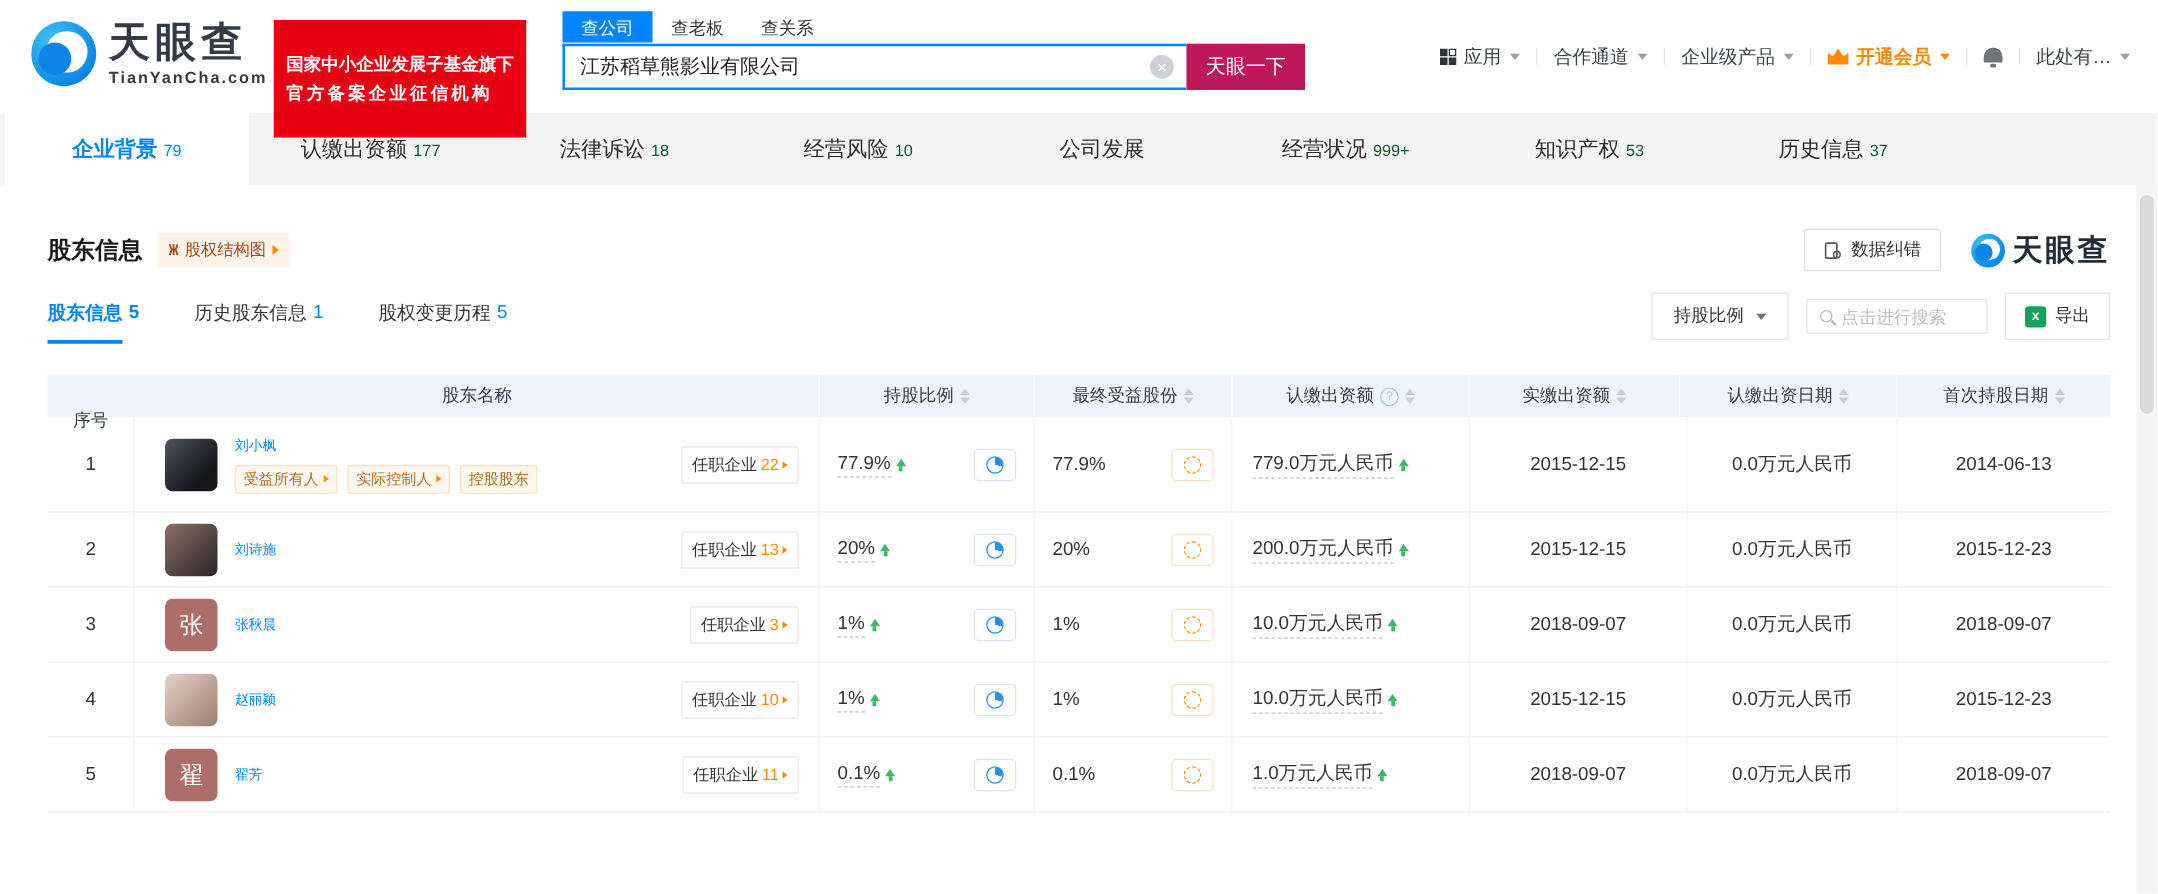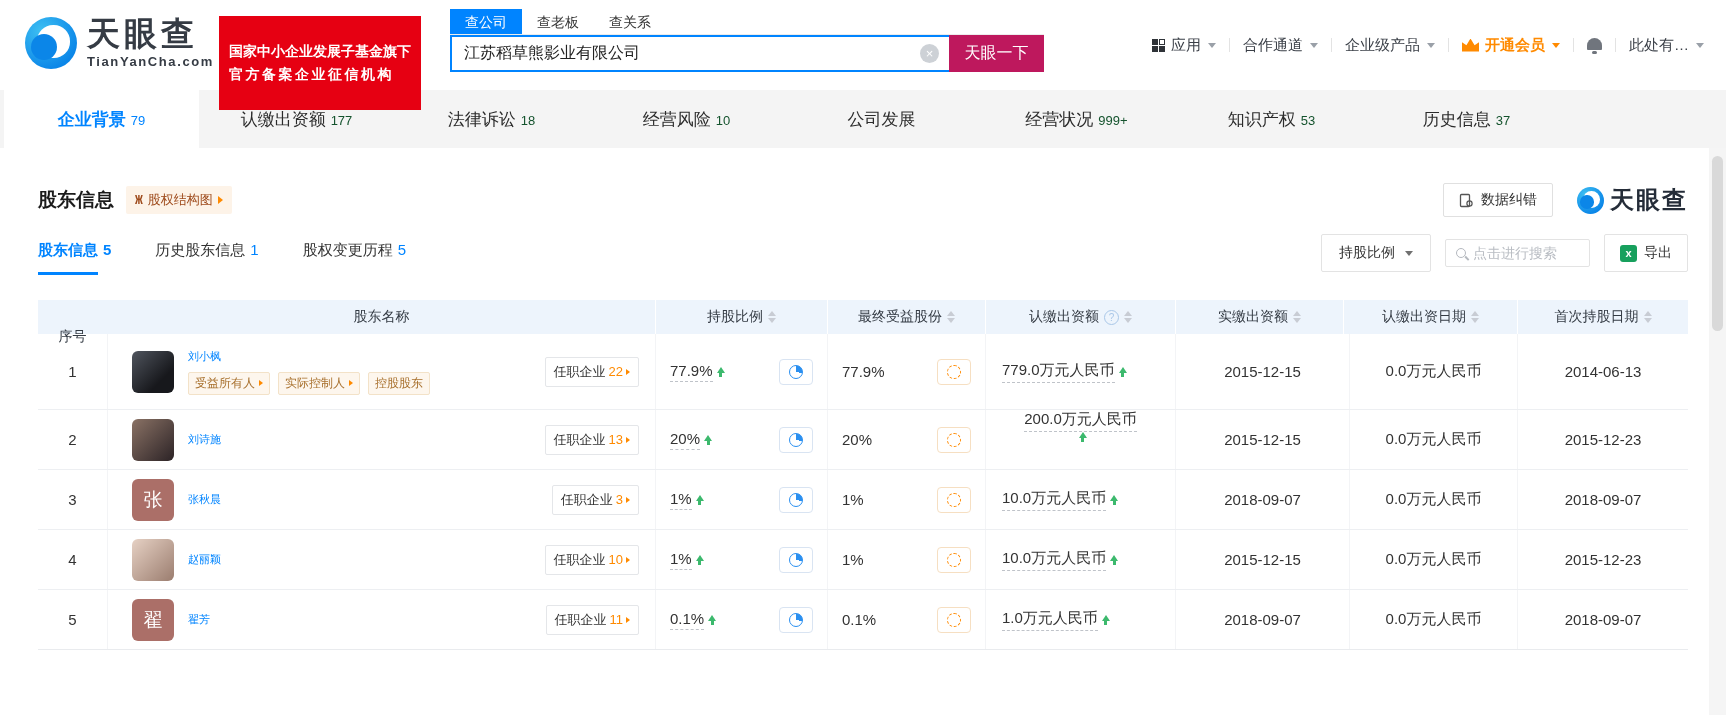--- a/index.html
+++ b/index.html
@@ -426,21 +426,21 @@
             <span class="piebox">
               <span class="pie"></span>
             </span>
           </div>
           <div class="td c3" style="width: 158px;">
             <span>20%</span>
             <span class="benefbox">
               <span class="orbit"></span>
             </span>
           </div>
-          <div class="td c4" style="width: 190px; flex-direction: column;">
+          <div class="td c4" style="width: 190px;">
             <span class="dashed">200.0万元人民币</span>
             <span class="uparrow">
               <span class="head"></span>
               <span class="stem"></span>
             </span>
           </div>
           <div class="td center" style="width: 174px;">
             <span>2015-12-15</span>
           </div>
           <div class="td center" style="width: 168px;">

